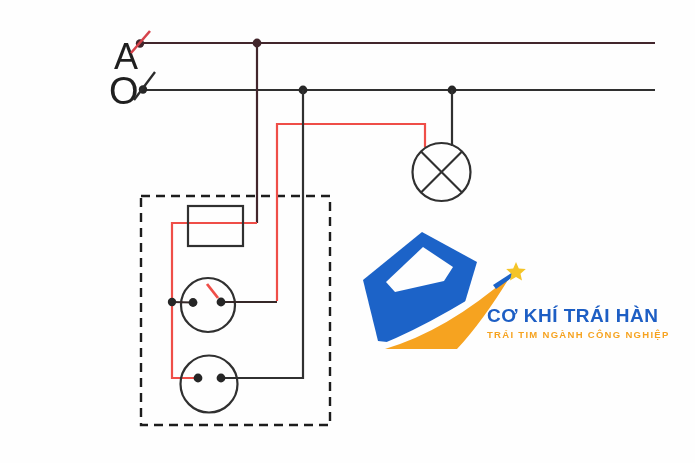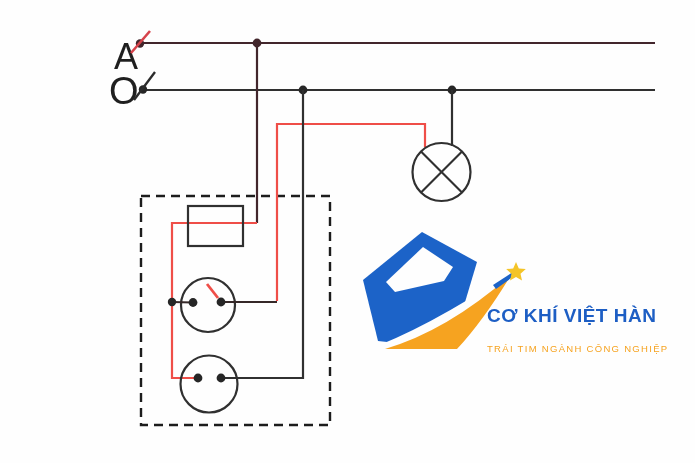--- a/index.html
+++ b/index.html
@@ -28,22 +28,22 @@
   .logo{position:absolute;left:363px;top:228px;width:310px;height:135px;}
   .logo-mark{position:absolute;left:0;top:0;}
   .logo-text{position:absolute;left:124px;top:78px;width:186px;}
   .logo-title{
     color:var(--title-blue,#1d5ec4);
     font-size:19px;font-weight:bold;letter-spacing:0.5px;
     white-space:nowrap;line-height:1.1;
   }
   .logo-tagline{
     color:var(--orange,#f6a320);
-    font-size:9.5px;font-weight:normal;letter-spacing:1.3px;
-    white-space:nowrap;margin-top:16px;
+    font-size:9.5px;font-weight:bold;letter-spacing:1.3px;
+    white-space:nowrap;margin-top:2px;
   }
   .blue-fill{fill:var(--blue,#1c63c8);}
   .orange-fill{fill:var(--orange,#f6a320);}
   .star-fill{fill:var(--star,#f4c428);}
 </style>
 </head>
 <body>
 
 <div class="canvas">
 
@@ -113,18 +113,18 @@
 
       <path fill="#fefefe" d="M60,19 L90,39 L81,53 L32,64 L23,54 Z"></path>
 
       <path class="orange-fill" d="M22,121 Q84,103 148,47 Q120,93 94,121 Z"></path>
 
       <path class="blue-fill" d="M130,57 L150,44 L151,48 L133,61 Z"></path>
 
       <path class="star-fill" d="M153,34 L155.8,40.4 L162.8,41.1 L157.5,45.8 L159,52.6 L153,49 L147,52.6 L148.5,45.8 L143.2,41.1 L150.2,40.4 Z"></path>
     </svg>
     <div class="logo-text">
-      <div class="logo-title">CƠ KHÍ VIỆT HÀN</div>
+      <div class="logo-title">CƠ KHÍ TRÁI HÀN</div>
       <div class="logo-tagline">TRÁI TIM NGÀNH CÔNG NGHIỆP</div>
     </div>
   </div>
 
 </div>
 
 </body></html>

